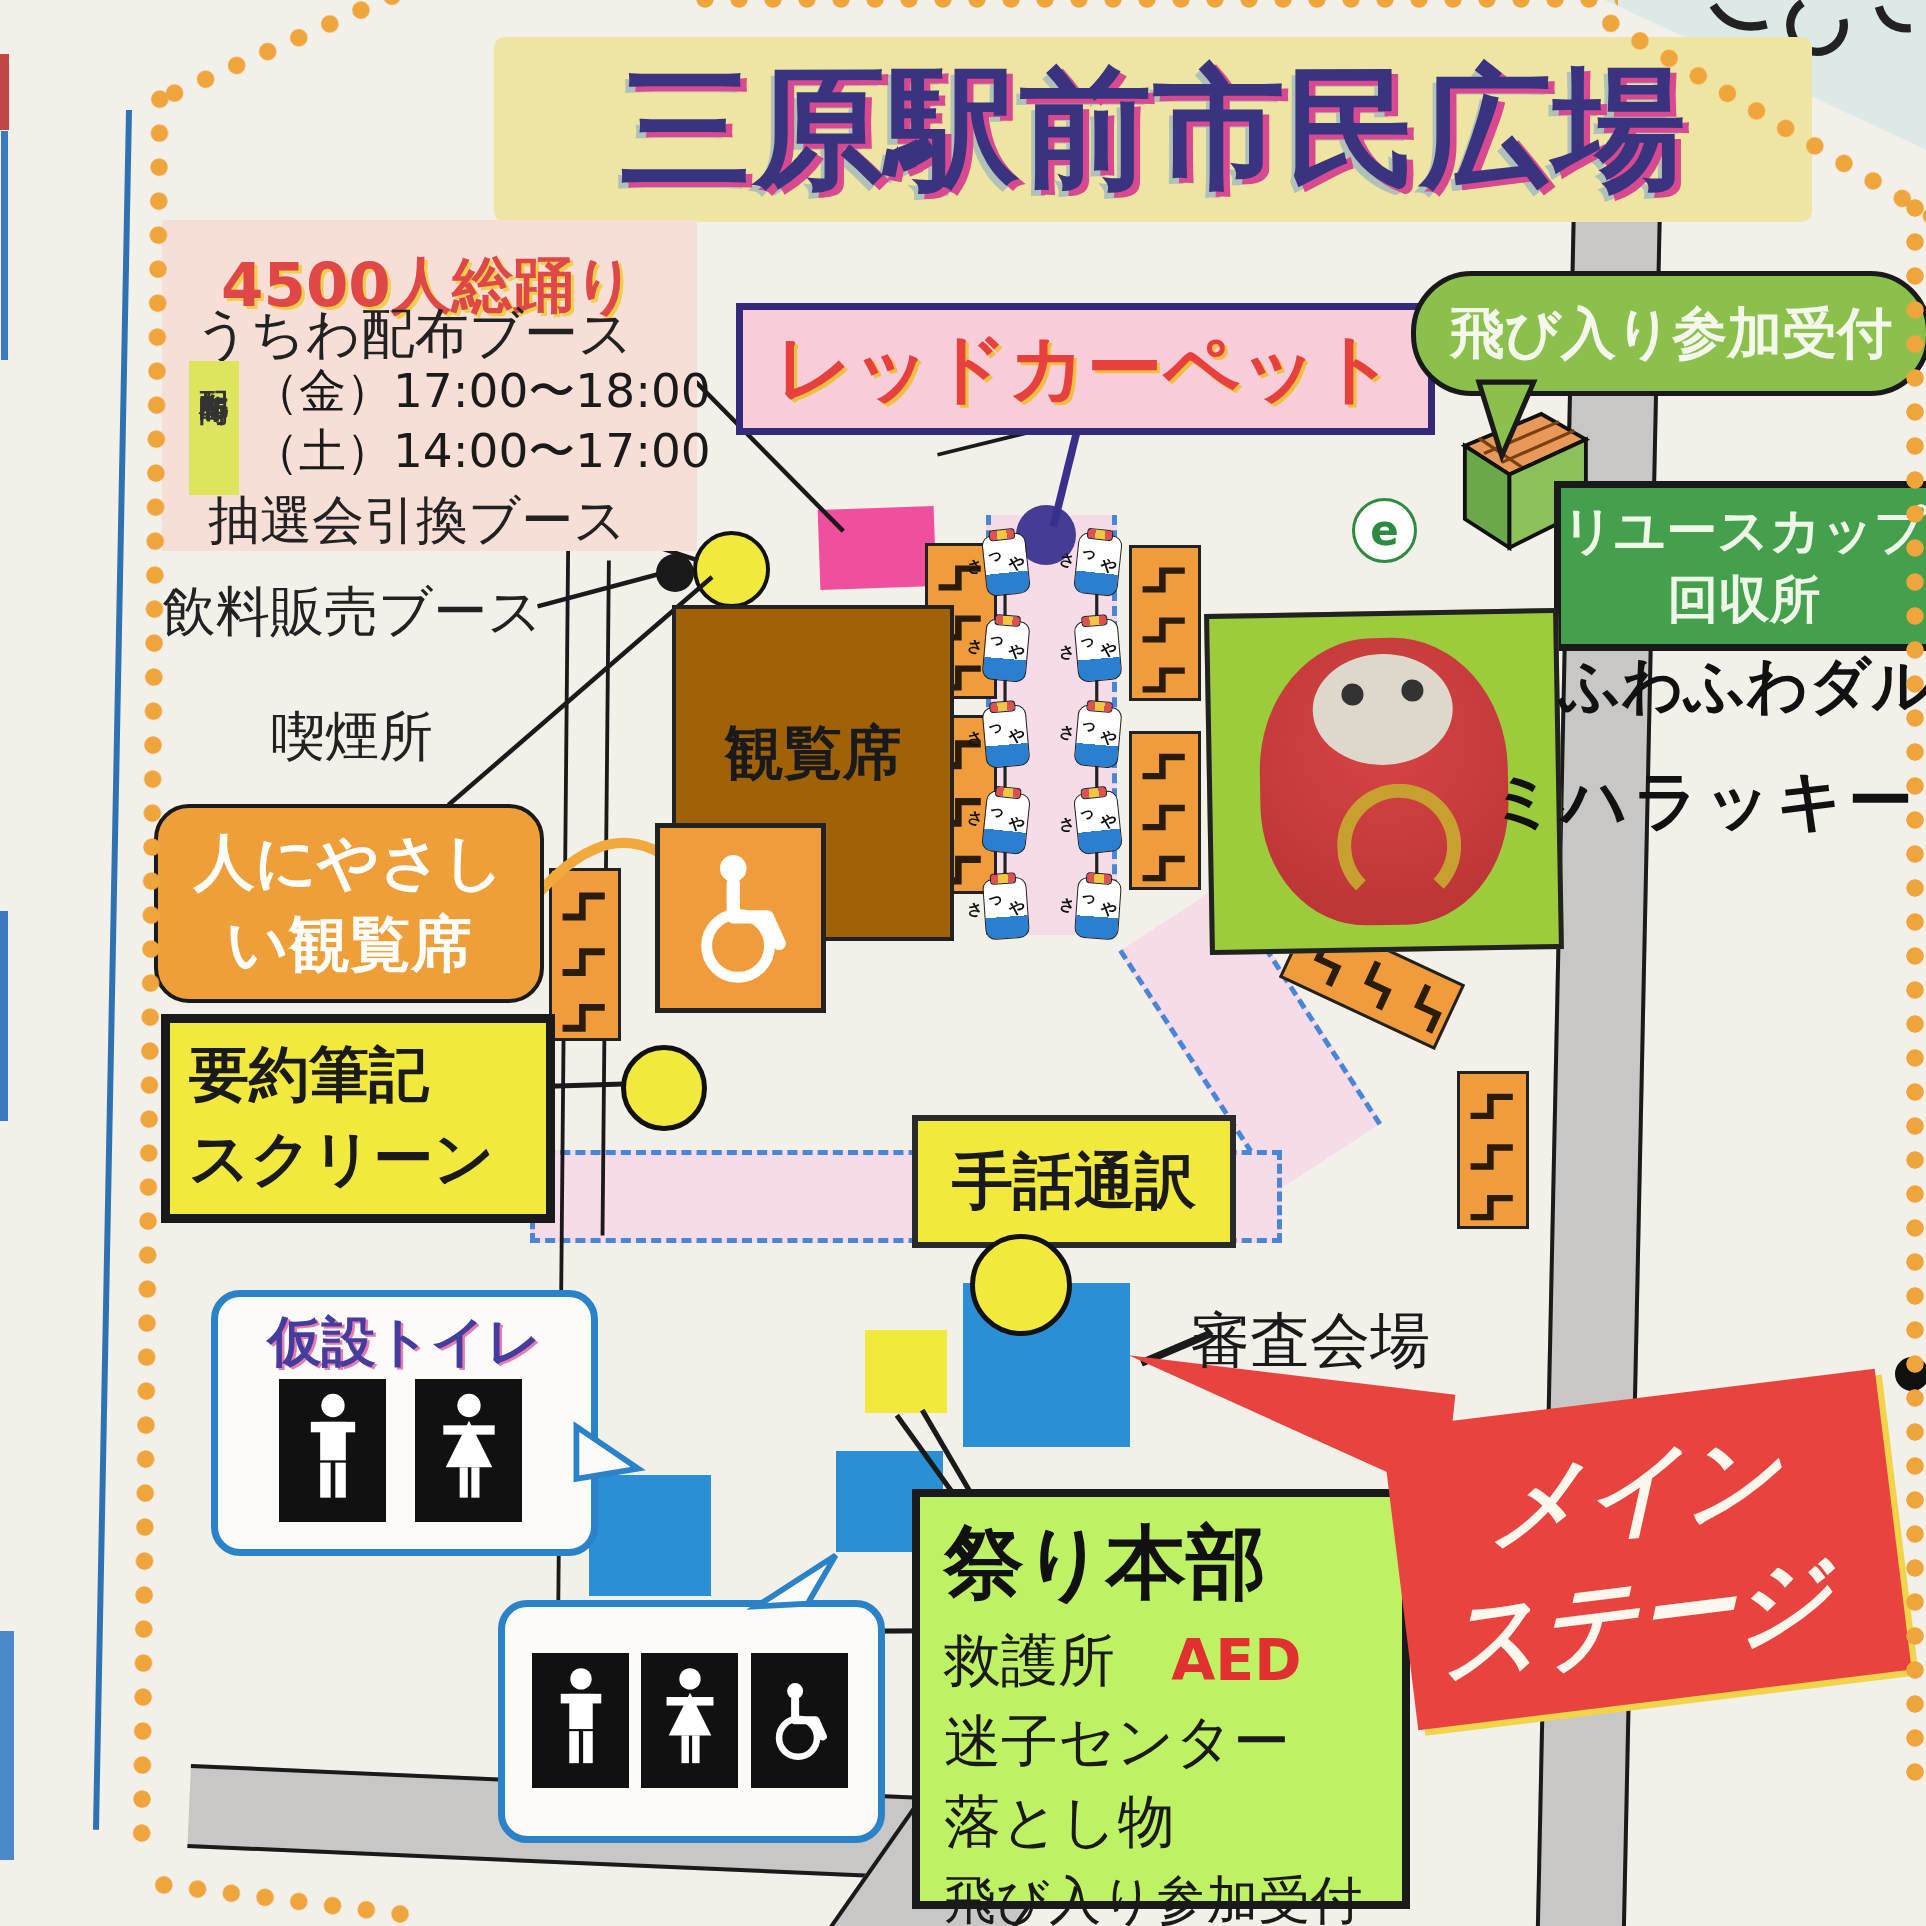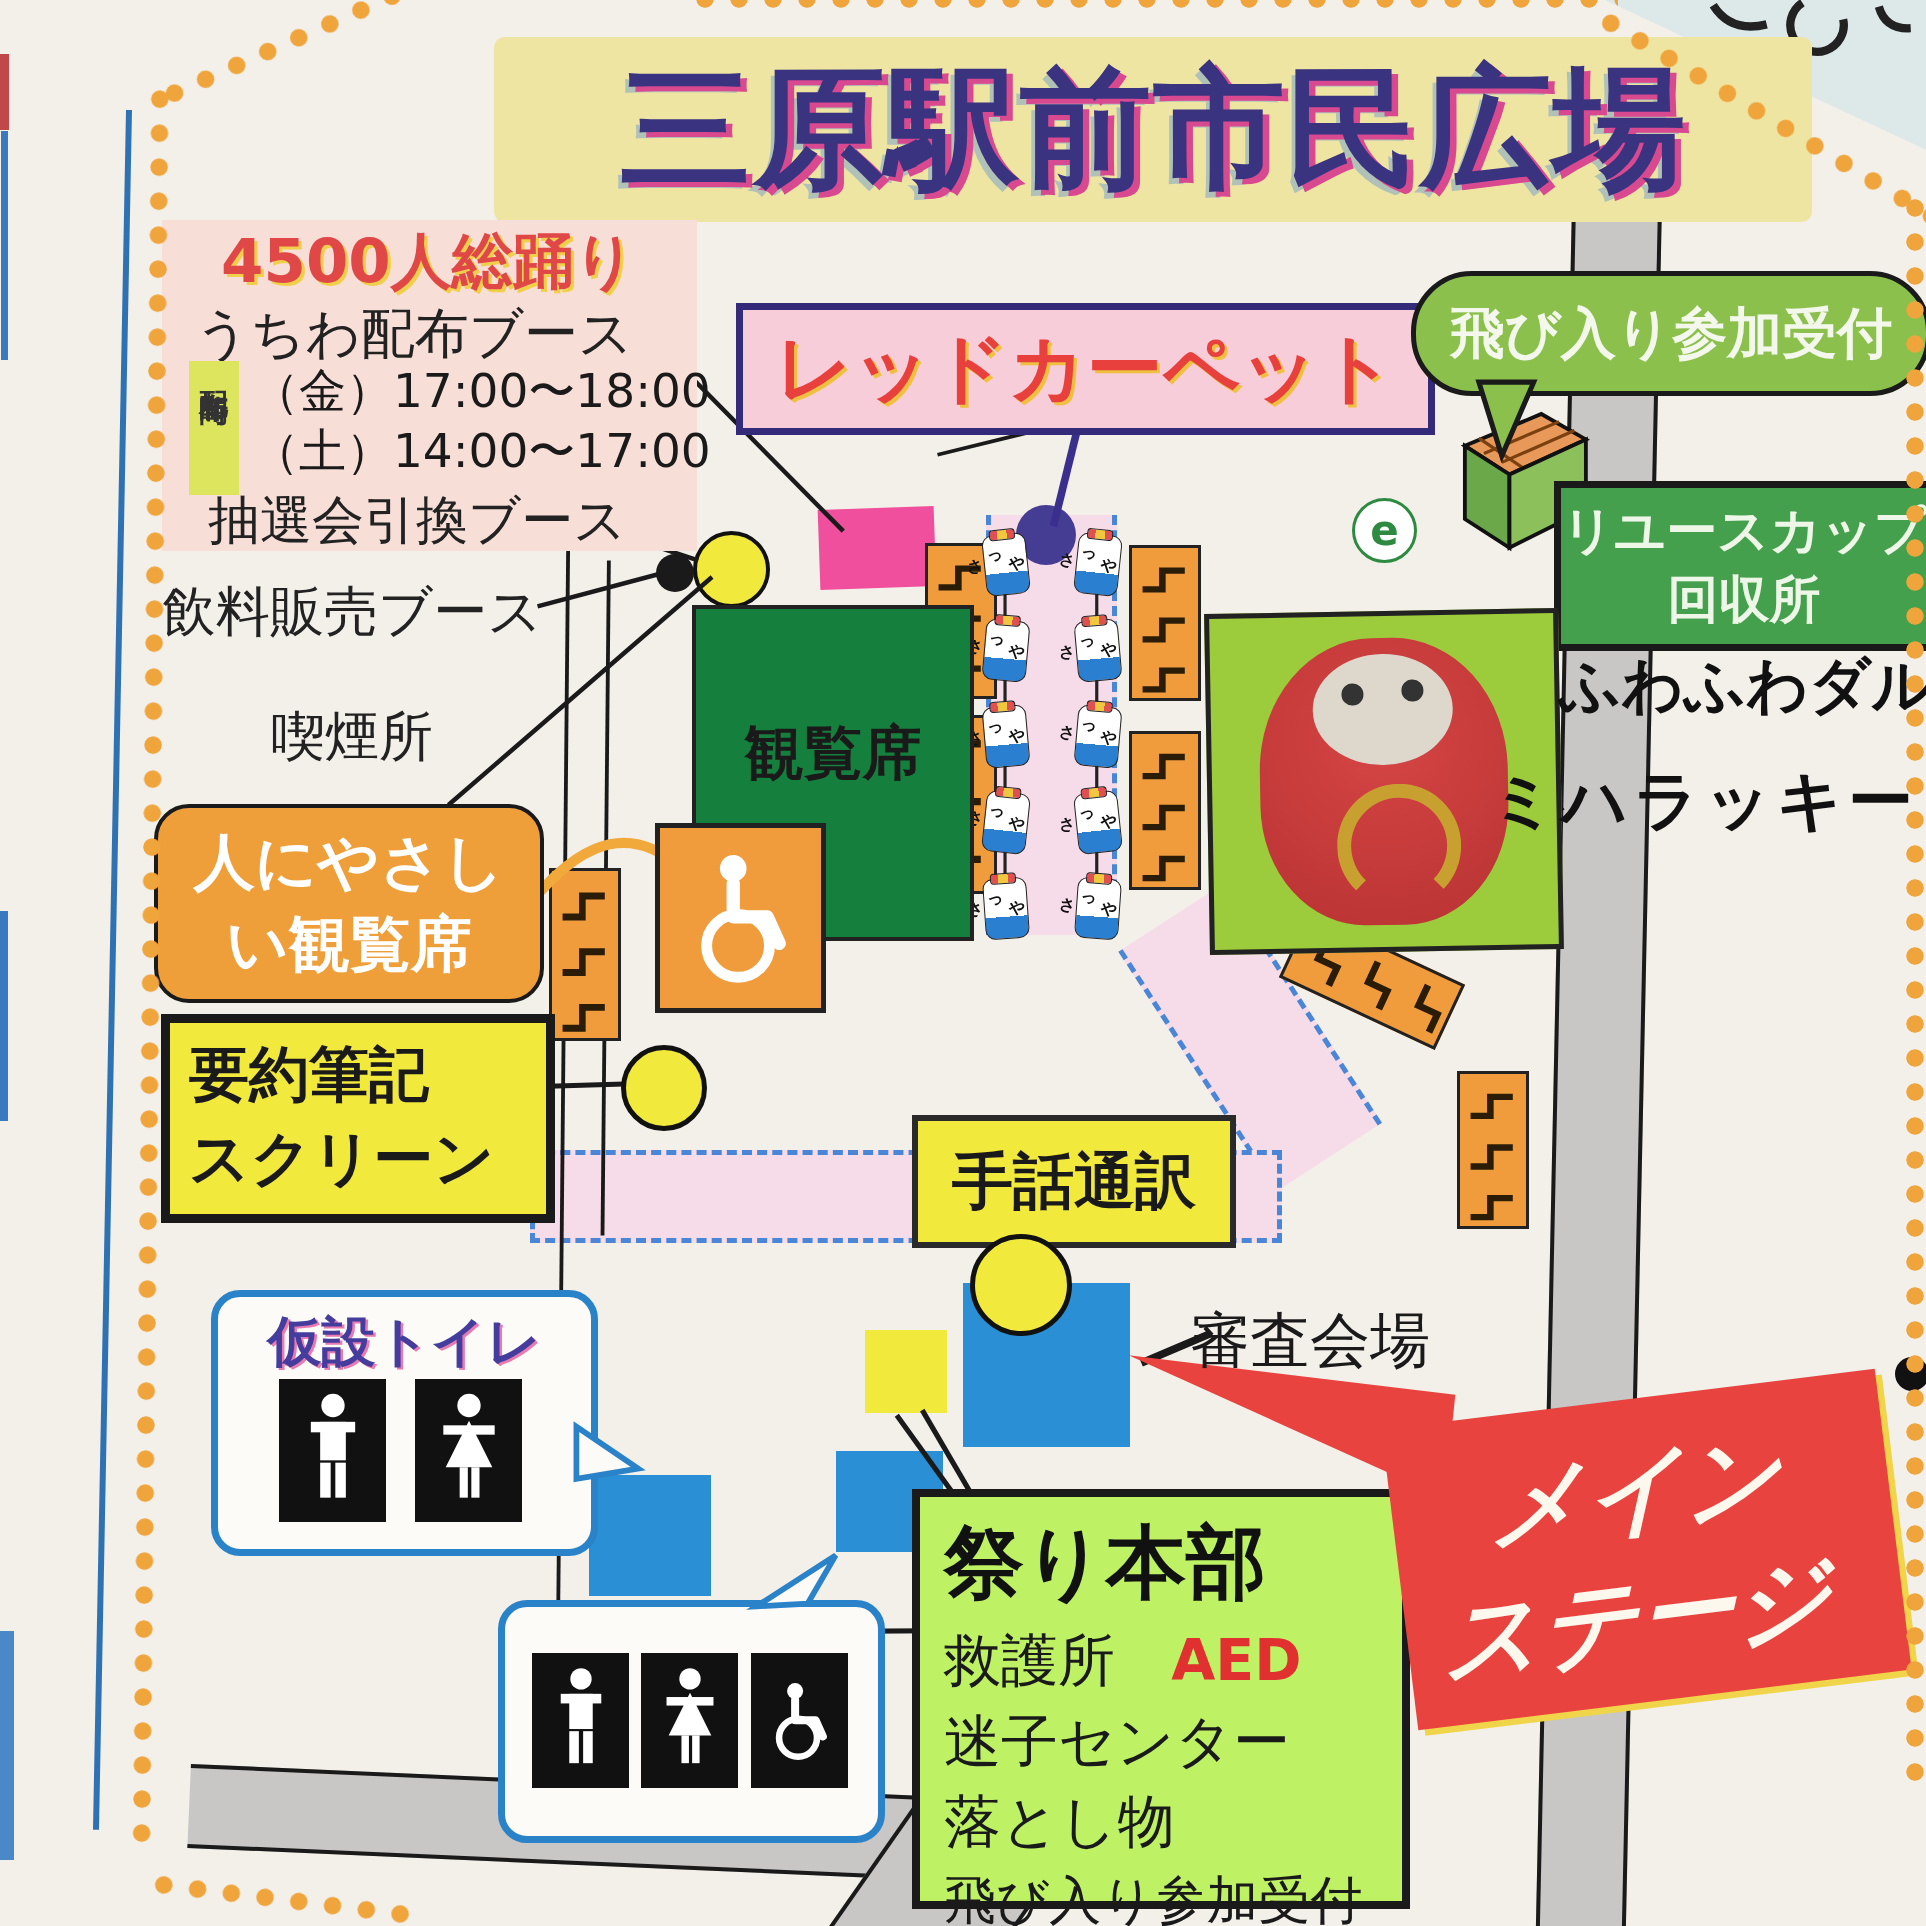--- a/index.html
+++ b/index.html
@@ -166,21 +166,21 @@
       <polygon points="2370,745 2490,690 2490,800 2370,860" fill="#8cc05a" stroke="#111" stroke-width="6"></polygon>
     </g>
   </svg>
 
   <div class="a ctr" style="left:494px;top:37px;width:1318px;height:185px;background:#efe5a2;border-radius:10.2px;z-index:5;">
     <span style="font-size:132px;font-weight:bold;color:#3a3380;letter-spacing:1.3px;white-space:nowrap;
              text-shadow:6.4px 5.1px 0 #d8498f, -3.8px 6.4px 0 rgba(100,150,210,0.45);">三原駅前市民広場</span>
   </div>
 
   <div class="a" style="left:162px;top:220px;width:535px;height:331px;background:#f7ded6;z-index:5;">
-    <div class="a" style="left:59px;top:1px;font-size:61px;font-weight:bold;color:#e04848;white-space:nowrap;text-shadow:3.2px 3.2px 0 #f0cf4a;">4500人総踊り</div>
+    <div class="a" style="left:59px;top:25px;font-size:61px;font-weight:bold;color:#e04848;white-space:nowrap;text-shadow:3.2px 3.2px 0 #f0cf4a;">4500人総踊り</div>
     <div class="a" style="left:33px;top:78px;font-size:54px;color:#222;white-space:nowrap;">うちわ配布ブース</div>
     <div class="a" style="left:27px;top:141px;display:flex;gap:12.7px;align-items:flex-start;">
       <div style="writing-mode:vertical-rl;font-size:29px;font-weight:bold;background:#dde45e;color:#333;padding:6.4px 5.1px;height:121px;letter-spacing:2.5px;">配布時間</div>
       <div style="font-size:47px;line-height:1.28;color:#1a1a1a;white-space:nowrap;">
         <div>（金）17:00〜18:00</div>
         <div>（土）14:00〜17:00</div>
       </div>
     </div>
     <div class="a" style="left:46px;top:266px;font-size:52px;color:#222;white-space:nowrap;">抽選会引換ブース</div>
   </div>
@@ -198,21 +198,21 @@
 
   <div class="a ctr" style="left:1554px;top:481px;width:366px;height:156px;background:#44a04c;border:7.6px solid #1a1a1a;flex-direction:column;z-index:5;">
     <div style="font-size:51px;font-weight:bold;color:#eef6e8;white-space:nowrap;">リユースカップ</div>
     <div style="font-size:51px;font-weight:bold;color:#eef6e8;white-space:nowrap;">回収所</div>
   </div>
 
   <div class="a ctr" style="left:1352px;top:498px;width:59px;height:59px;border-radius:50%;background:#fff;border:3.8px solid #2e8a40;z-index:5;">
     <span style="font-size:42px;font-weight:bold;color:#2e8a40;">e</span>
   </div>
 
-  <div class="a" style="left:692px;top:605px;width:274px;height:328px;background:#15803d;border:4.5px solid #222;z-index:5;">
+  <div class="a" style="left:672px;top:605px;width:274px;height:328px;background:#a16207;border:4.5px solid #222;z-index:5;">
     <div style="position:absolute;left:0;right:0;top:105px;text-align:center;font-size:59px;font-weight:bold;color:#1a1a1a;">観覧席</div>
   </div>
   <div class="a ctr" style="left:655px;top:823px;width:161px;height:180px;background:#f09c3c;border:5.1px solid #222;z-index:5;">
     <svg width="121" height="134" viewBox="0 0 100 110">
       <circle cx="44" cy="14" r="11" fill="#fff"></circle>
       <path d="M44,26 v28 h28 l10,22" stroke="#fff" stroke-width="11" fill="none" stroke-linecap="round" stroke-linejoin="round"></path>
       <circle cx="48" cy="78" r="26" stroke="#fff" stroke-width="9" fill="none"></circle>
     </svg>
   </div>
 

